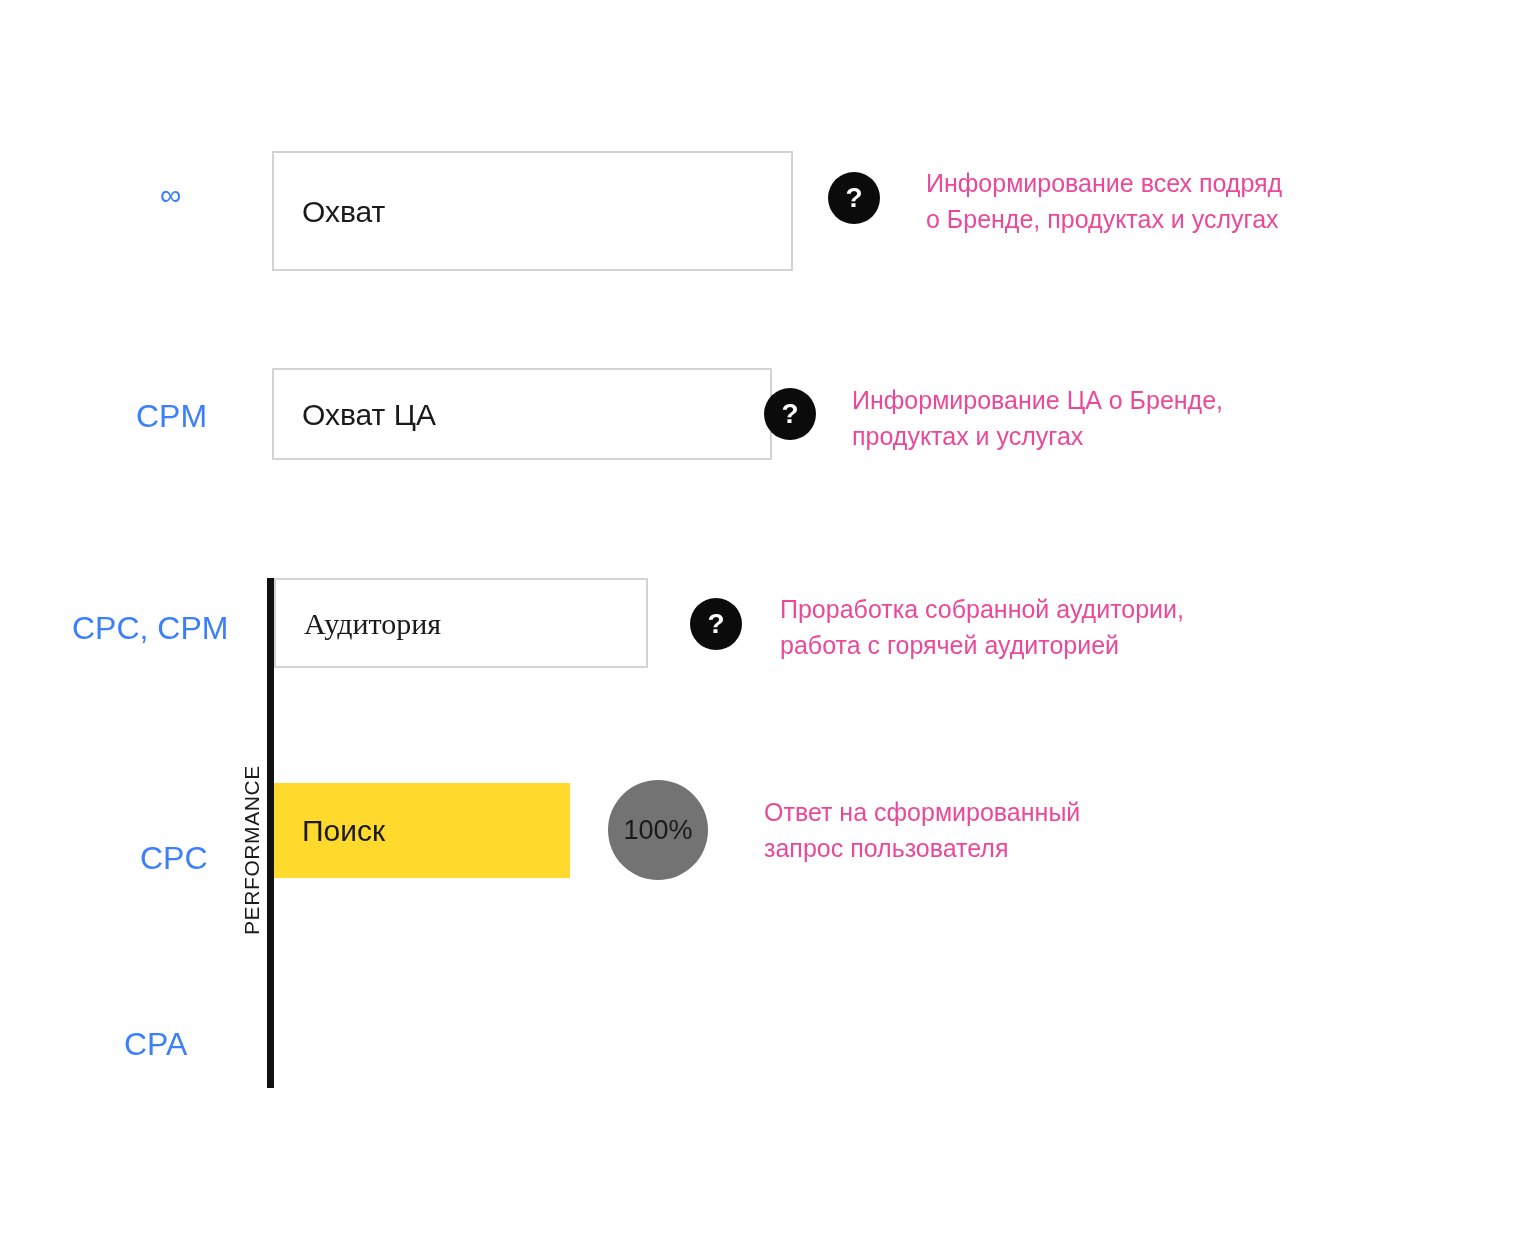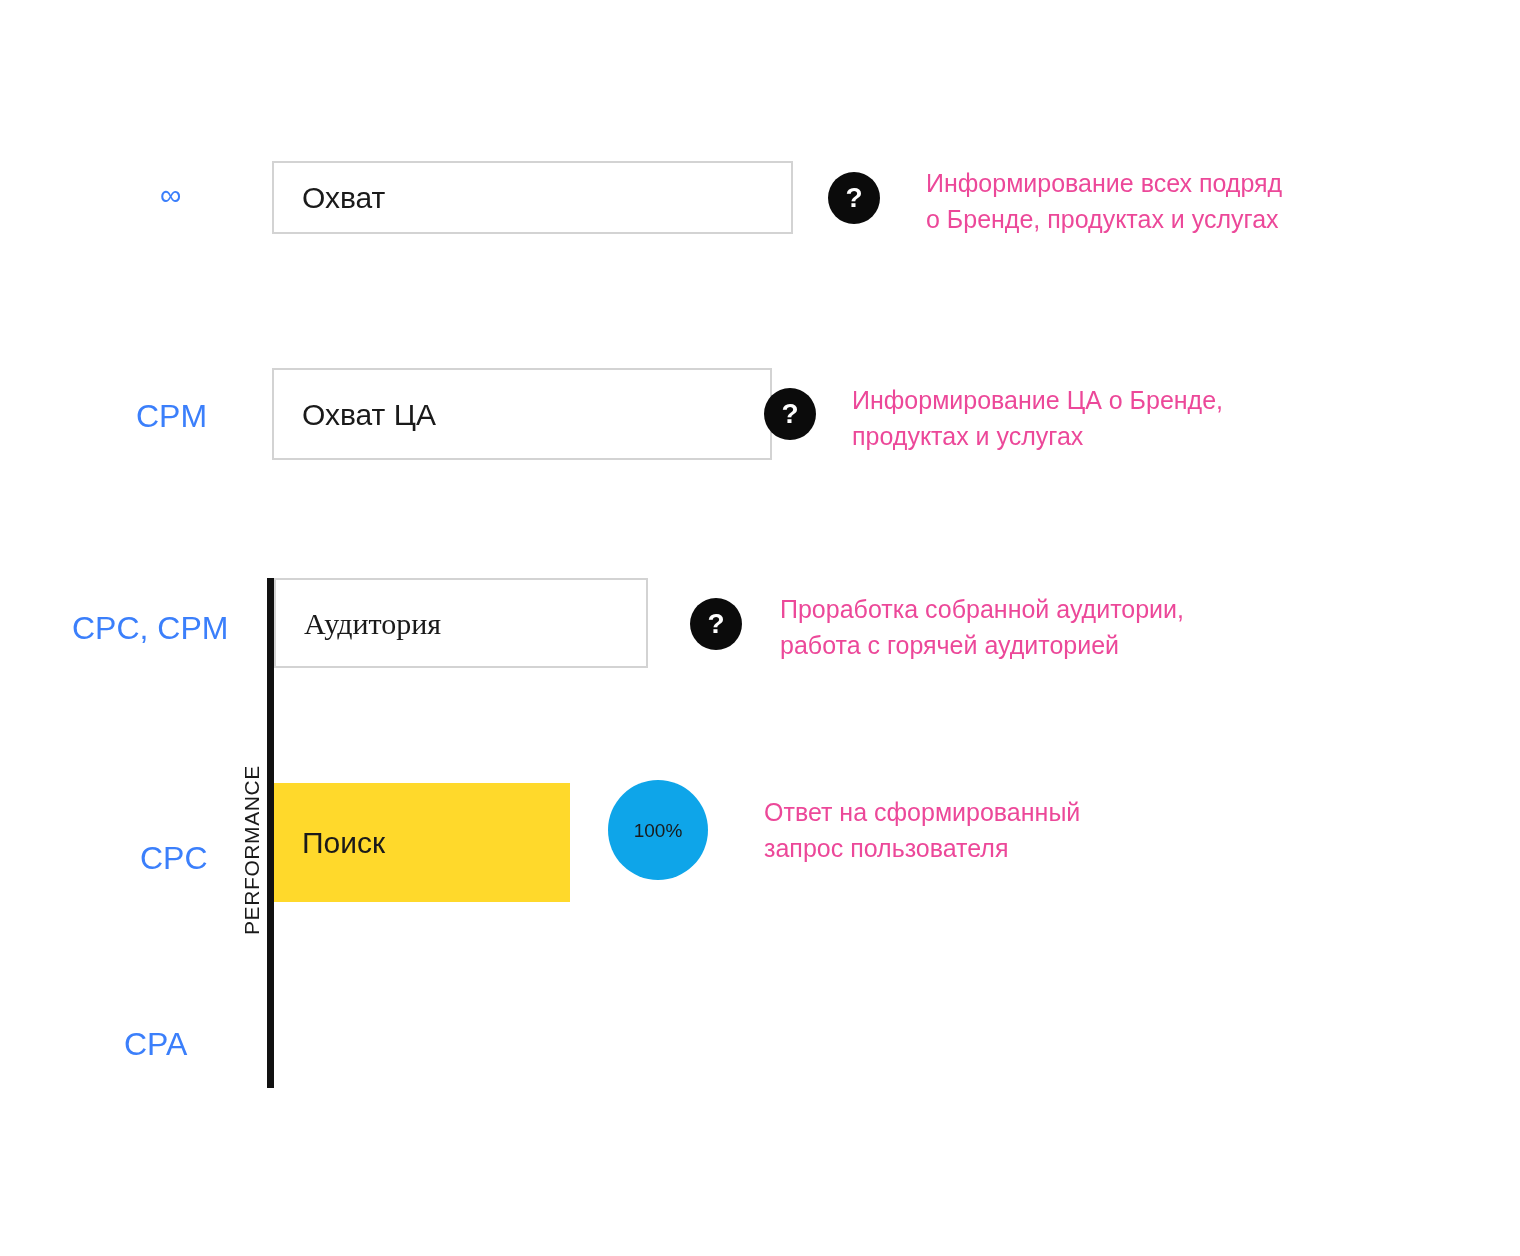--- a/index.html
+++ b/index.html
@@ -87,46 +87,46 @@
     line-height: 1;
     user-select: none;
   }
 
   
   .percent-badge {
     position: absolute;
     width: 100px;
     height: 100px;
     border-radius: 50%;
-    background: #0ea5e9;
+    background: #737373;
     display: flex;
     align-items: center;
     justify-content: center;
-    font-size: 19px;
+    font-size: 27px;
     color: #1a1a1a;
     line-height: 1;
   }
 
   
   .description {
     position: absolute;
     font-size: 25px;
     line-height: 1.42;
     color: #ec4899;
     white-space: pre-line;
   }
 </style>
 </head>
 <body>
 
 <div class="canvas">
 
   <div class="metric-label infinity" style="left:160px; top:180px;">∞</div>
 
-  <div class="stage-box" style="left:272px; top:161px; width:521px; height:73px;">
+  <div class="stage-box" style="left:272px; top:151px; width:521px; height:120px;">
     <span class="stage-title">Охват</span>
   </div>
 
   <div class="help-badge" style="left:828px; top:172px;">?</div>
 
   <div class="description" style="left:926px; top:166px; width:460px;">Информирование всех подряд
 о Бренде, продуктах и услугах</div>
 
   <div class="metric-label" style="left:136px; top:400px;">CPM</div>
 
@@ -149,21 +149,21 @@
     <span class="stage-title">Аудитория</span>
   </div>
 
   <div class="help-badge" style="left:690px; top:598px;">?</div>
 
   <div class="description" style="left:780px; top:592px; width:500px;">Проработка собранной аудитории,
 работа с горячей аудиторией</div>
 
   <div class="metric-label" style="left:140px; top:842px;">CPC</div>
 
-  <div class="stage-box filled" style="left:274px; top:783px; width:296px; height:119px;">
+  <div class="stage-box filled" style="left:274px; top:783px; width:296px; height:95px;">
     <span class="stage-title">Поиск</span>
   </div>
 
   <div class="percent-badge" style="left:608px; top:780px;">100%</div>
 
   <div class="description" style="left:748px; top:795px; width:420px;margin-left:16px;">Ответ на сформированный
 запрос пользователя</div>
 
   <div class="metric-label" style="left:124px; top:1028px;">CPA</div>
 

